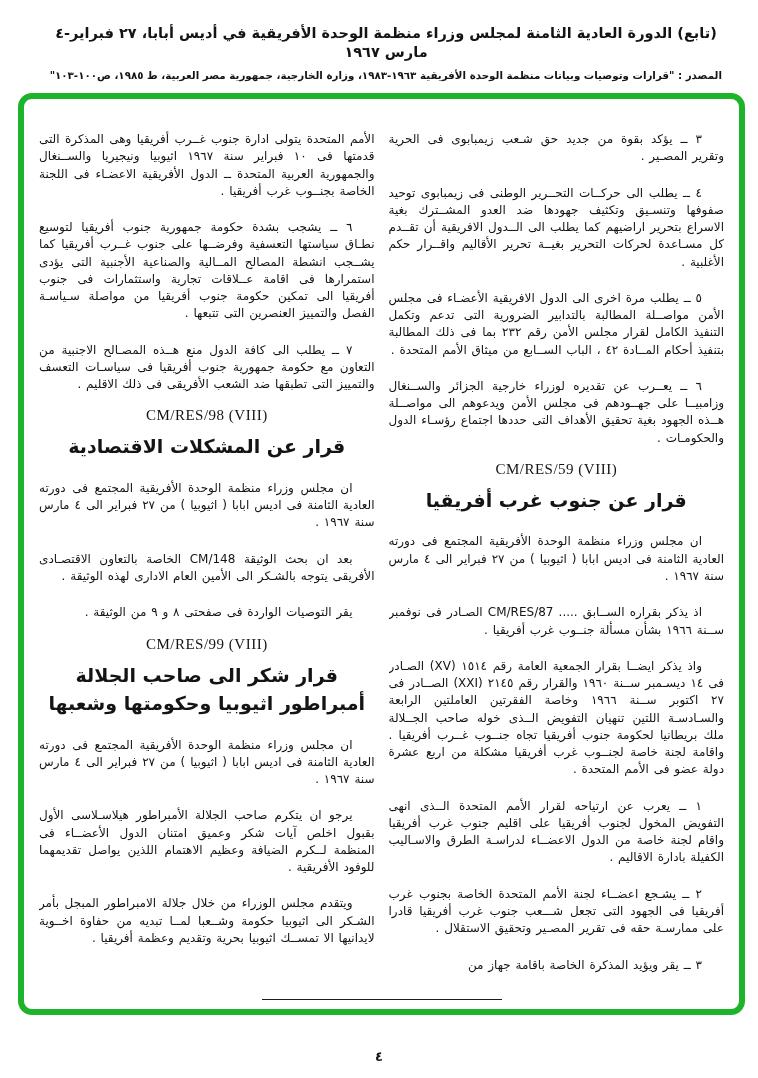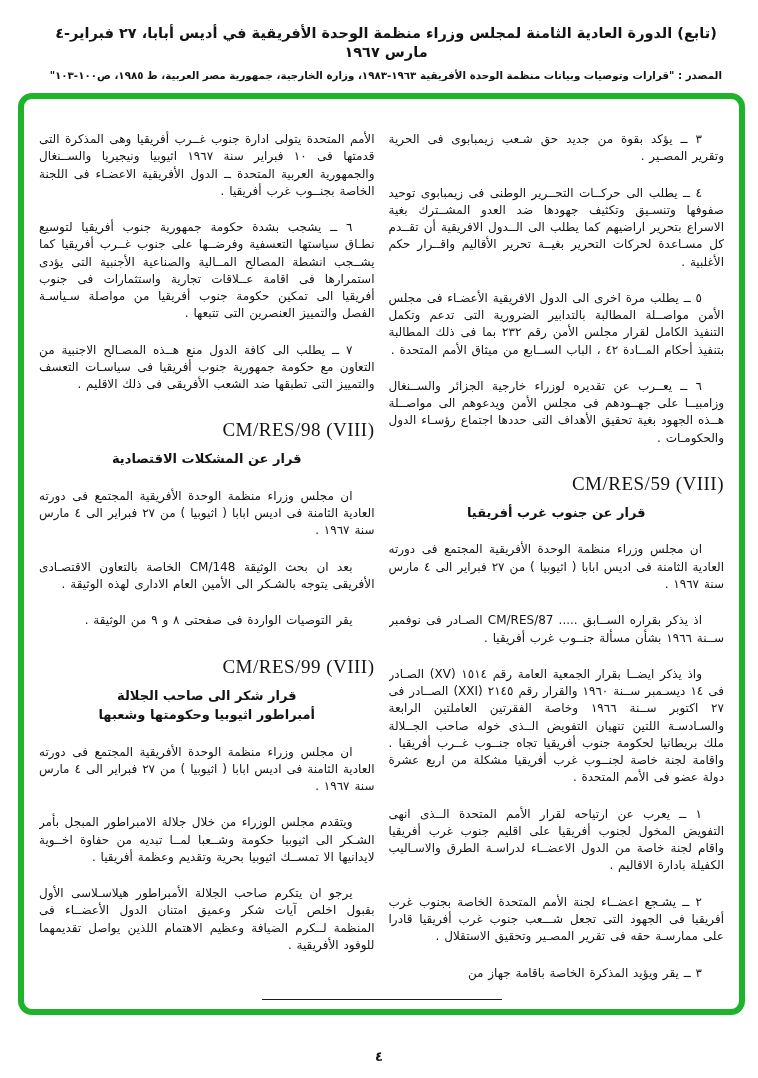--- a/index.html
+++ b/index.html
@@ -50,28 +50,28 @@
     line-height: 1.44;
     text-align: justify;
     margin-bottom: 8px;
     word-spacing: 1px;
     margin-top: 19px;
   }
   .para { text-indent: 22px; }
   .para-flush { text-indent: 0; }
   .ref {
     direction: ltr;
-    text-align: right;
+    text-align: center;
     font-family: "Liberation Serif", serif;
-    font-size: 19px;
-    margin: 26px 0 8px 0;
+    font-size: 15px;
+    margin: 14px 0 8px 0;
     letter-spacing: 0.5px;
   }
   .res-title {
-    font-size: 13px;
+    font-size: 19px;
     font-weight: bold;
     text-align: center;
     margin: 6px 0 10px 0;
     white-space: pre-line;
     line-height: 1.5;
   }
   .footnote-rule {
     position: absolute;
     bottom: 9px; left: 50%;
     transform: translateX(-50%);
@@ -117,21 +117,21 @@
       <p class="para">٧ ــ يطلب الى كافة الدول منع هــذه المصـالح الاجنبية من التعاون مع حكومة جمهورية جنوب أفريقيا فى سياسـات التعسف والتمييز التى تطبقها ضد الشعب الأفريقى فى ذلك الاقليم .</p>
       <div class="ref">CM/RES/98 (VIII)</div>
       <div class="res-title">قرار عن المشكلات الاقتصادية</div>
       <p class="para">ان مجلس وزراء منظمة الوحدة الأفريقية المجتمع فى دورته العادية الثامنة فى اديس ابابا ( اثيوبيا ) من ٢٧ فبراير الى ٤ مارس سنة ١٩٦٧ .</p>
       <p class="para">بعد ان بحث الوثيقة CM/148 الخاصة بالتعاون الاقتصـادى الأفريقى يتوجه بالشـكر الى الأمين العام الادارى لهذه الوثيقة .</p>
       <p class="para">يقر التوصيات الواردة فى صفحتى ٨ و ٩ من الوثيقة .</p>
       <div class="ref">CM/RES/99 (VIII)</div>
       <div class="res-title">قرار شكر الى صاحب الجلالة
 أمبراطور اثيوبيا وحكومتها وشعبها</div>
       <p class="para">ان مجلس وزراء منظمة الوحدة الأفريقية المجتمع فى دورته العادية الثامنة فى اديس ابابا ( اثيوبيا ) من ٢٧ فبراير الى ٤ مارس سنة ١٩٦٧ .</p>
+      <p class="para">يرجو ان يتكرم صاحب الجلالة الأمبراطور هيلاسـلاسى الأول بقبول اخلص آيات شكر وعميق امتنان الدول الأعضــاء فى المنظمة لــكرم الضيافة وعظيم الاهتمام اللذين يواصل تقديمهما للوفود الأفريقية .</p>
       <p class="para">ويتقدم مجلس الوزراء من خلال جلالة الامبراطور المبجل بأمر الشـكر الى اثيوبيا حكومة وشــعبا لمــا تبديه من حفاوة اخــوية لايدانيها الا تمســك اثيوبيا بحرية وتقديم وعظمة أفريقيا .</p>
-      <p class="para">يرجو ان يتكرم صاحب الجلالة الأمبراطور هيلاسـلاسى الأول بقبول اخلص آيات شكر وعميق امتنان الدول الأعضــاء فى المنظمة لــكرم الضيافة وعظيم الاهتمام اللذين يواصل تقديمهما للوفود الأفريقية .</p>
     </div>
 
   </div>
   <div class="footnote-rule"></div>
 </div>
 
 <div class="page-number">٤</div>
 
 </body></html>

